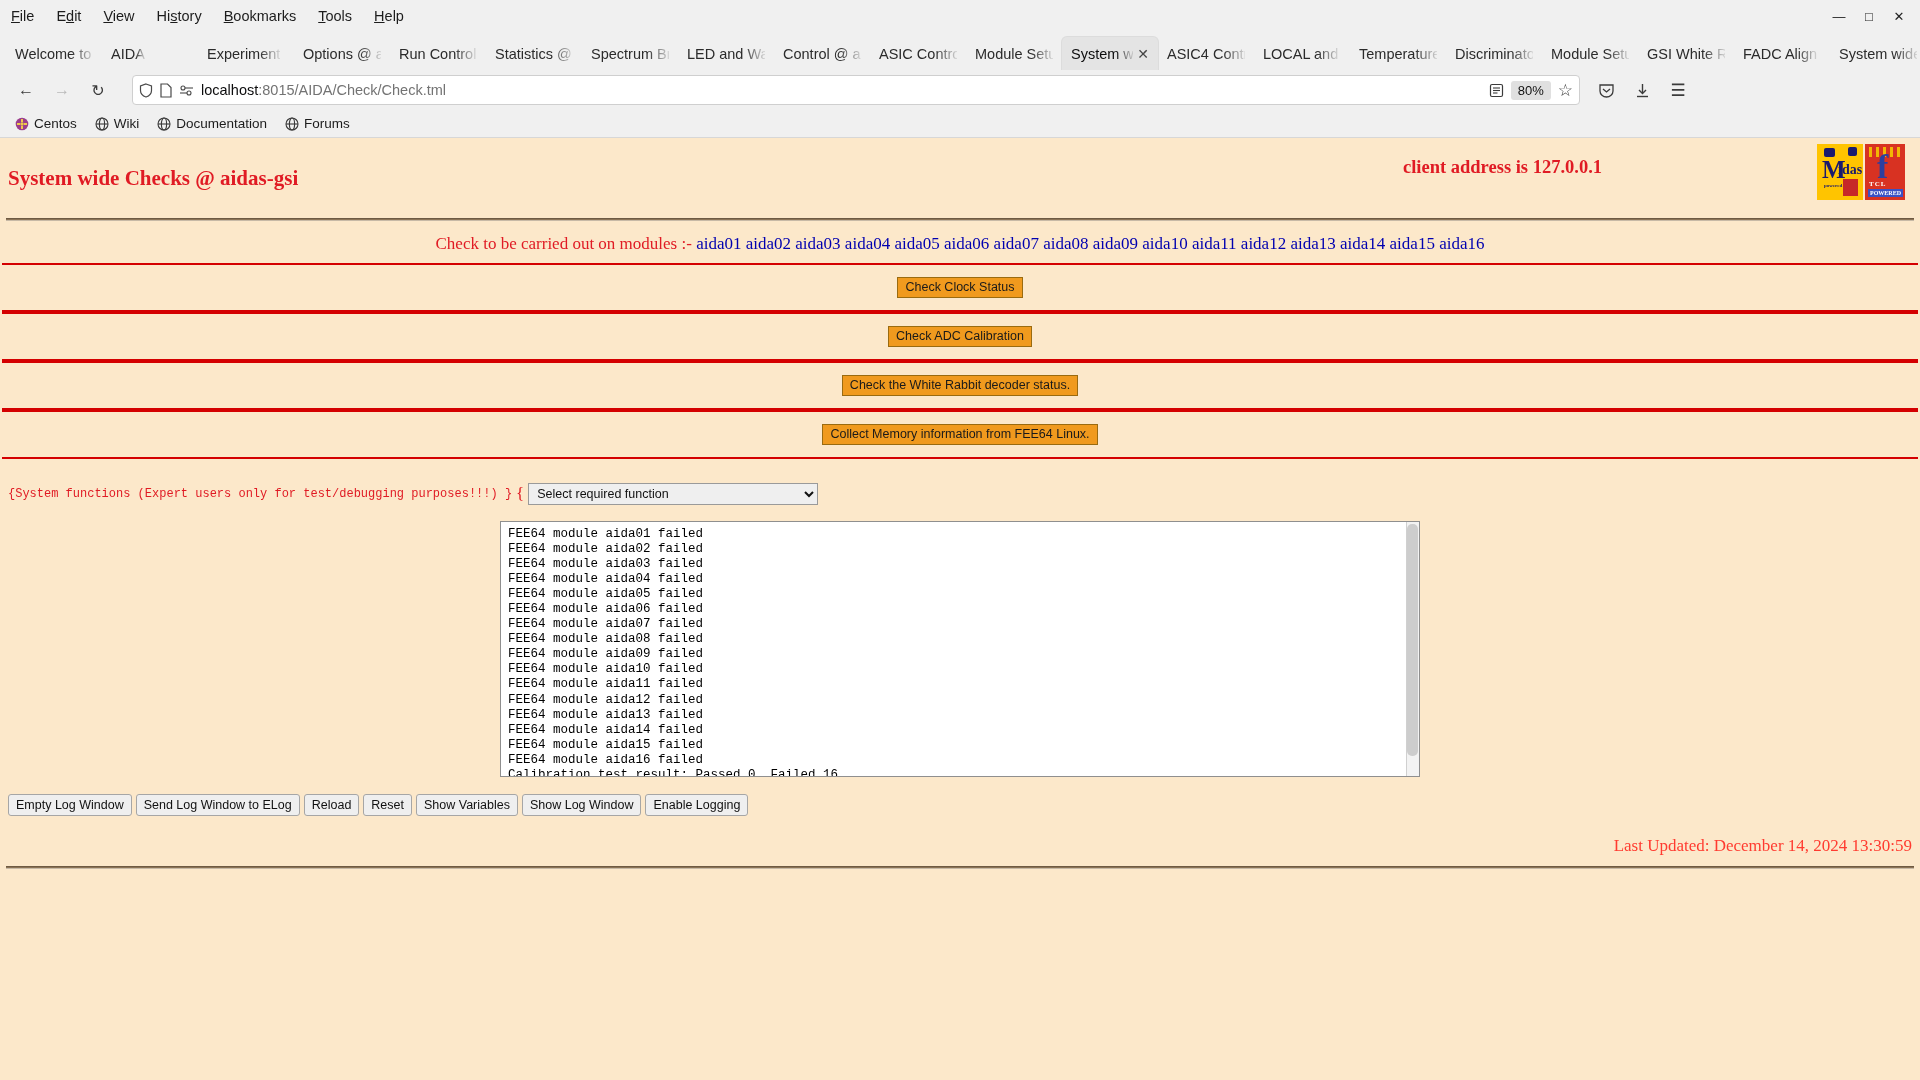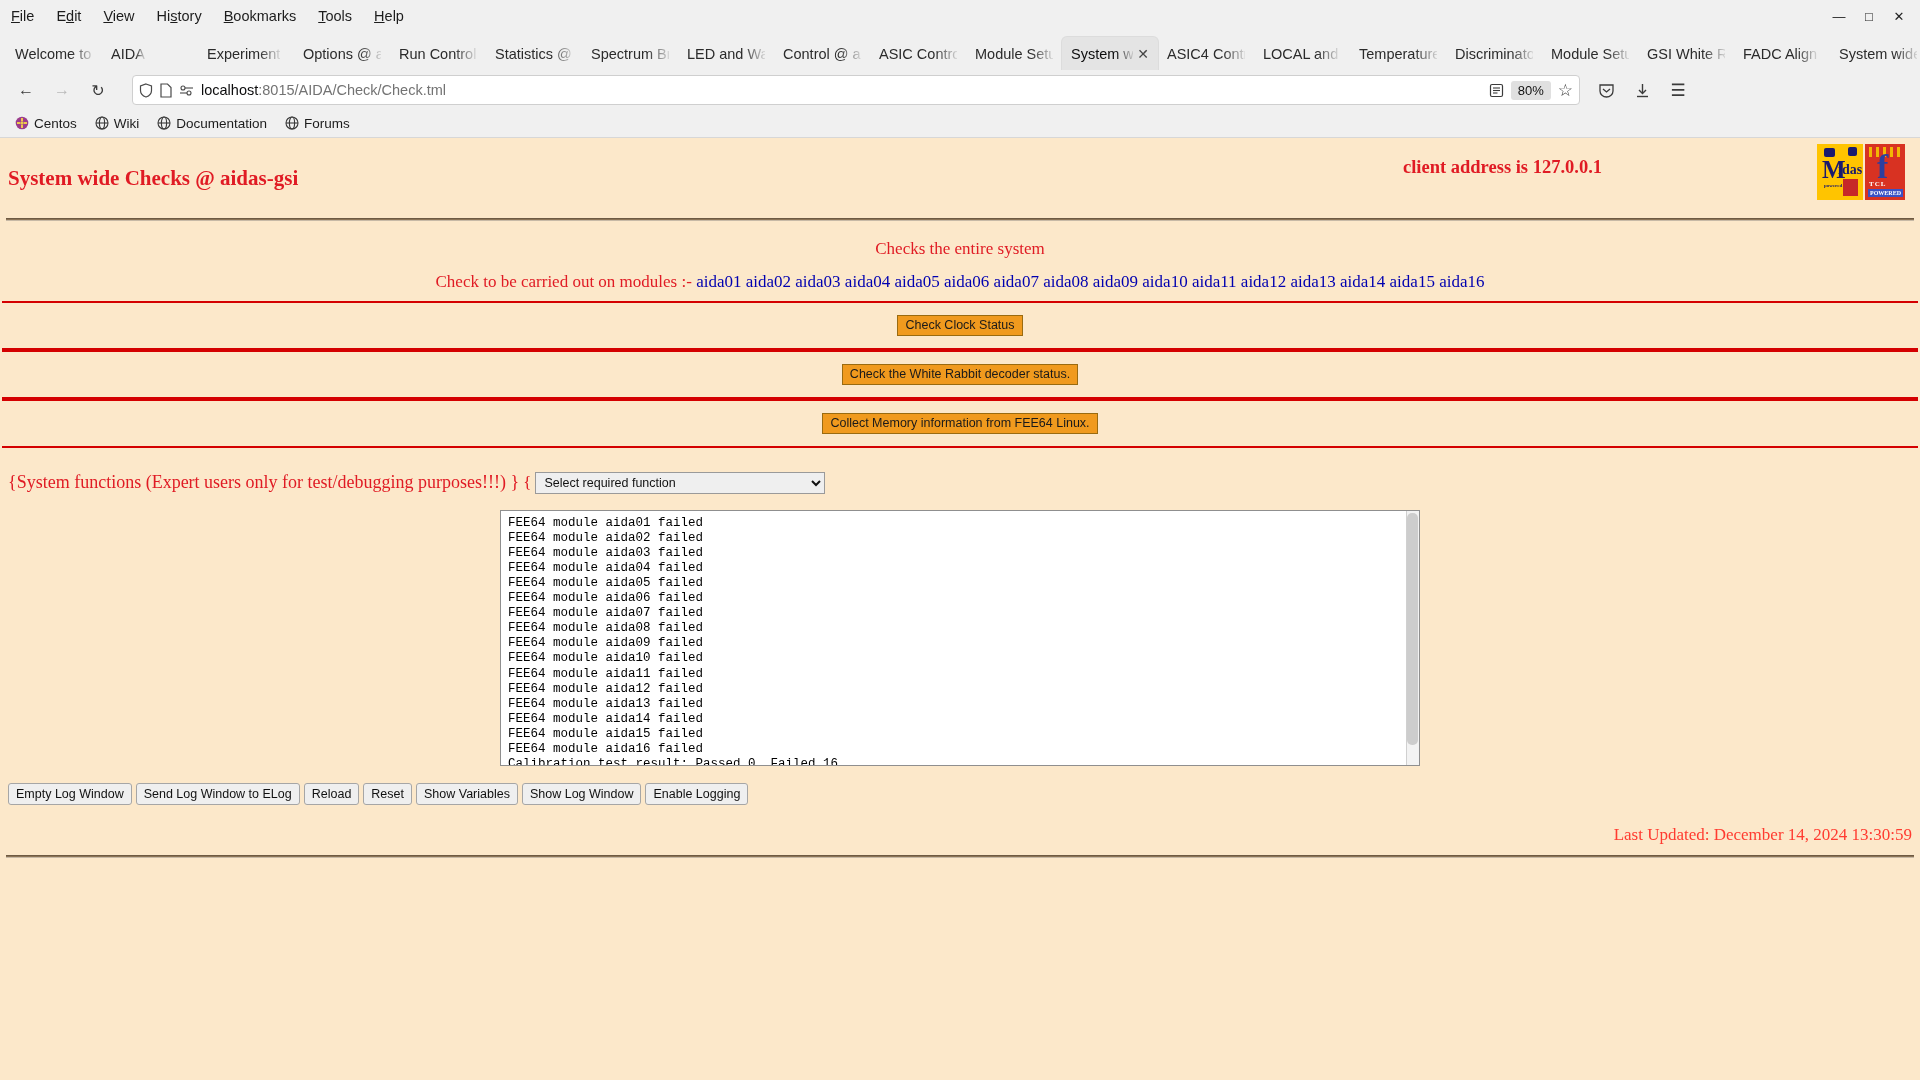--- a/index.html
+++ b/index.html
@@ -56,21 +56,21 @@
   }
   .url-text { font-size: 14.5px; color: #0c0c0d; flex: 1; white-space: nowrap; overflow: hidden; }
   .url-text .dim { color: #737373; }
   .zoom-pill { font-size: 13px; color: #111; background: #e0e0e0; border-radius: 3px; padding: 2px 7px; }
   .navbar-right { display: flex; align-items: center; gap: 4px; }
 
   .bookmarkbar {
     height: 28px; background: #f0f0f0; display: flex; align-items: center;
     padding: 0 8px; gap: 4px; border-bottom: 1px solid #d7d7d7; flex: 0 0 28px;
   }
-  .bm { display: flex; gap: 5px; font-size: 13.5px; color: #1c1c1c; padding: 3px 7px; border-radius: 3px; white-space: nowrap;}
+  .bm { display: flex; align-items: center; gap: 5px; font-size: 13.5px; color: #1c1c1c; padding: 3px 7px; border-radius: 3px; white-space: nowrap;}
 
   
   .page {
     flex: 1; background: #FCE8CA; position: relative; overflow: hidden;
     font-family: "Liberation Serif", serif;
   }
   .hdr { display: flex; align-items: center; padding: 18px 18px 0 18px; position: relative; height: 72px; }
   .hdr-title {
     color: #E01B24; font-size: 21px; font-weight: bold; font-family: "Liberation Serif", serif;
     position: absolute; left: 8px; top: 28px;
@@ -116,21 +116,21 @@
     margin: 0 2px; text-align: center; padding: 12px 0; background: #FCE8CA;
   }
   .btn-row:first-of-type { margin-top: 9px; }
   .hbtn {
     background: #F09A1E; border: 1px solid #9a6b10; color: #1a1a1a;
     font-family: "Liberation Sans", sans-serif; font-size: 12.5px;
     padding: 1px 7px; cursor: pointer; line-height: 1.35;
   }
 
   .sysfn { margin: 24px 0 0 8px; display: flex; align-items: center; gap: 0; }
-  .sysfn-label { color: #E01B24; font-size: 18px; font-family: Liberation Serif, serif; white-space: nowrap; }
+  .sysfn-label { color: #E01B24; font-size: 12px; font-family: Liberation Mono, monospace; white-space: nowrap; }
   .sysfn-brace { color: #E01B24; font-size: 17px; padding: 0 4px; }
   .sysfn-select {
     width: 290px; height: 22px; font-size: 12.5px; font-family: "Liberation Sans", sans-serif;
     border: 1px solid #9a9a9a; background: #efefef; color: #111; padding-left: 4px;
   }
 
   .log-wrap { display: flex; justify-content: center; margin-top: 16px; }
   .logbox {
     width: 920px; height: 256px; background: #ffffff; border: 1px solid #8f8f8f;
     font-family: "Liberation Mono", monospace; font-size: 12.5px; line-height: 1.208;
@@ -361,29 +361,29 @@
           <div class="t-bars"></div>
           <div class="t-f">f</div>
           <div class="t-tcl">TCL</div>
           <div class="t-pw">POWERED</div>
         </div>
       </div>
     </div>
 
     <hr class="hr-main">
 
-    <div class="center-txt">Checks the entire system</div>
 
     <div class="modules-line">
       <span>Check to be carried out on modules :-</span>
       <span id="modules-list"> <span class="mod">aida01</span> <span class="mod">aida02</span> <span class="mod">aida03</span> <span class="mod">aida04</span> <span class="mod">aida05</span> <span class="mod">aida06</span> <span class="mod">aida07</span> <span class="mod">aida08</span> <span class="mod">aida09</span> <span class="mod">aida10</span> <span class="mod">aida11</span> <span class="mod">aida12</span> <span class="mod">aida13</span> <span class="mod">aida14</span> <span class="mod">aida15</span> <span class="mod">aida16</span></span>
     </div>
 
     <div id="action-rows">
         <div class="btn-row"><button class="hbtn">Check Clock Status</button></div>
+        <div class="btn-row"><button class="hbtn">Check ADC Calibration</button></div>
         <div class="btn-row"><button class="hbtn">Check the White Rabbit decoder status.</button></div>
         <div class="btn-row"><button class="hbtn">Collect Memory information from FEE64 Linux.</button></div>
       </div>
 
     <div class="sysfn">
       <span class="sysfn-label">{System functions (Expert users only for test/debugging purposes!!!)  }</span>
       <span class="sysfn-brace">{</span>
       <select class="sysfn-select" id="sysfn-select"><option>Select required function</option></select>
     </div>
 

